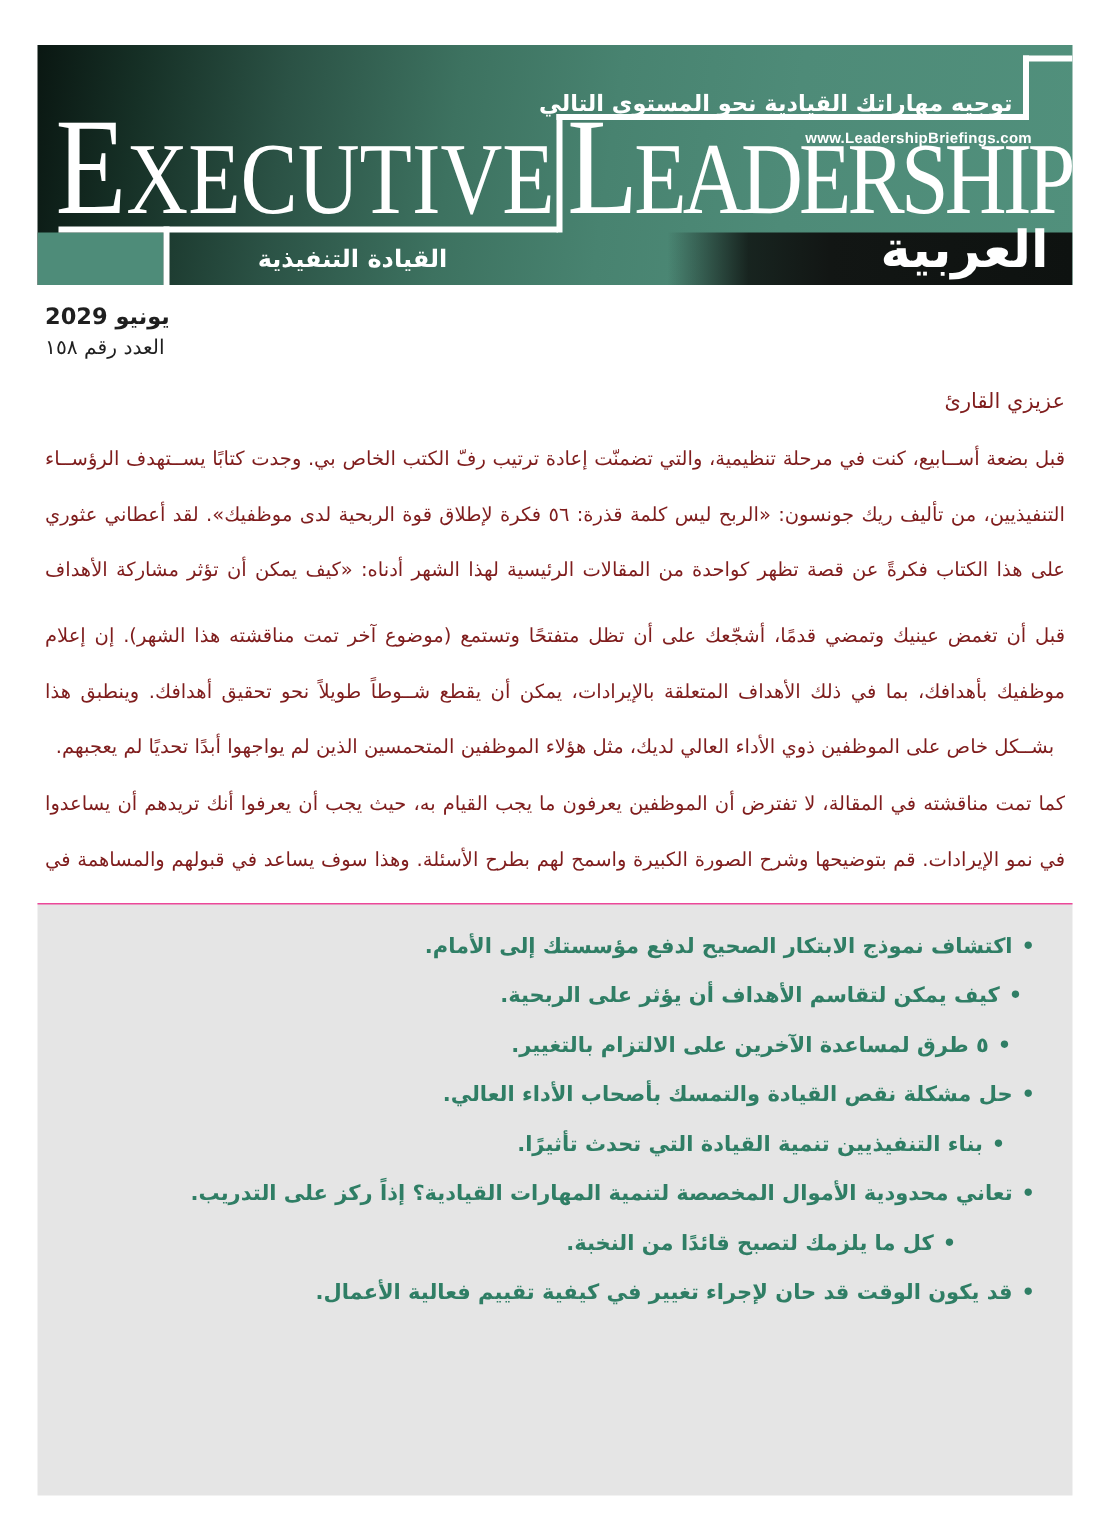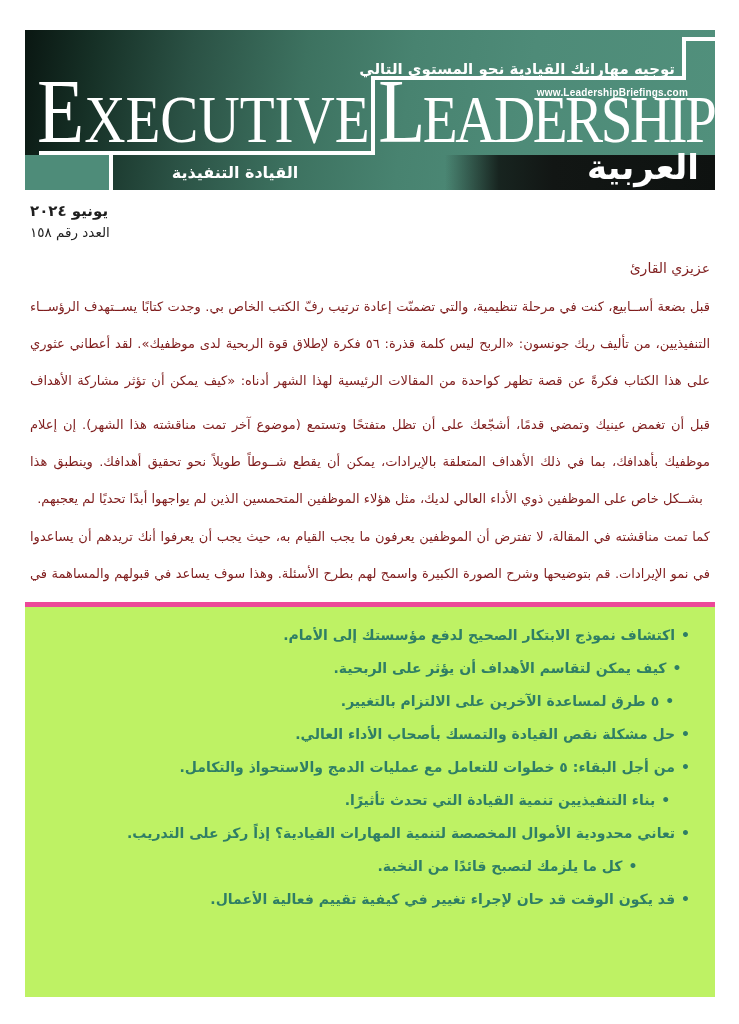--- a/index.html
+++ b/index.html
@@ -46,21 +46,21 @@
             font-size:13px;line-height:37px;text-align:justify;text-align-last:center;
             -moz-text-align-last:center;overflow:hidden;}
   .greeting{top:250px !important;font-size:14px !important;text-align:right !important;
             text-align-last:right !important;max-height:40px;}
   .p1{top:288px;max-height:113px;}
   .p2{top:406px;max-height:113px;}
   .p3{top:518px;max-height:78px;}
 
   
   .highlights-box{position:absolute;left:25px;top:602px;width:690px;height:395px;
-                  background:#bef264;border-top:5px solid #ec4899;box-sizing:border-box;}
+                  background:#e5e5e5;border-top:1px solid #ec4899;box-sizing:border-box;}
   .hl-list{margin:12px 25px 0 120px;direction:rtl;}
   .hl-item{line-height:33px;text-align:center;color:#2f7e65;font-size:14px;font-weight:bold;
            white-space:nowrap;padding-left:180px;}
   .hl-item .dot{margin-left:6px;}
 </style>
 </head>
 <body>
 
 <div class="page">
 
@@ -80,38 +80,37 @@
 
     <div class="title-row">
       <span class="word"><span class="big">E</span><span>XECUTIVE</span></span><span class="word w2"><span class="big">L</span><span>EADERSHIP</span></span>
     </div>
 
     <div class="subtitle-ar">القيادة التنفيذية</div>
     <div class="edition-ar">العربية</div>
   </header>
 
   <div class="issue">
-    <div class="issue-date">يونيو ٢٠٢٤</div>
+    <div class="issue-date">يونيو 2029</div>
     <div class="issue-number">العدد رقم ١٥٨</div>
   </div>
 
   <main class="letter">
     <p class="greeting">عزيزي القارئ</p>
     <p class="p1">قبل بضعة أســابيع، كنت في مرحلة تنظيمية، والتي تضمنّت إعادة ترتيب رفّ الكتب الخاص بي. وجدت كتابًا يســتهدف الرؤســاء التنفيذيين، من تأليف ريك جونسون: «الربح ليس كلمة قذرة: ٥٦ فكرة لإطلاق قوة الربحية لدى موظفيك». لقد أعطاني عثوري على هذا الكتاب فكرةً عن قصة تظهر كواحدة من المقالات الرئيسية لهذا الشهر أدناه: «كيف يمكن أن تؤثر مشاركة الأهداف على الربحية».</p>
     <p class="p2">قبل أن تغمض عينيك وتمضي قدمًا، أشجّعك على أن تظل متفتحًا وتستمع (موضوع آخر تمت مناقشته هذا الشهر). إن إعلام موظفيك بأهدافك، بما في ذلك الأهداف المتعلقة بالإيرادات، يمكن أن يقطع شــوطاً طويلاً نحو تحقيق أهدافك. وينطبق هذا بشــكل خاص على الموظفين ذوي الأداء العالي لديك، مثل هؤلاء الموظفين المتحمسين الذين لم يواجهوا أبدًا تحديًا لم يعجبهم.</p>
     <p class="p3">كما تمت مناقشته في المقالة، لا تفترض أن الموظفين يعرفون ما يجب القيام به، حيث يجب أن يعرفوا أنك تريدهم أن يساعدوا في نمو الإيرادات. قم بتوضيحها وشرح الصورة الكبيرة واسمح لهم بطرح الأسئلة. وهذا سوف يساعد في قبولهم والمساهمة في هذه العملية.</p>
   </main>
 
   <section class="highlights-box">
     <div class="hl-list">
         <div class="hl-item"><span class="dot">•</span><span>اكتشاف نموذج الابتكار الصحيح لدفع مؤسستك إلى الأمام.</span></div>
         <div class="hl-item"><span class="dot">•</span><span>كيف يمكن لتقاسم الأهداف أن يؤثر على الربحية.</span></div>
         <div class="hl-item"><span class="dot">•</span><span>٥ طرق لمساعدة الآخرين على الالتزام بالتغيير.</span></div>
         <div class="hl-item"><span class="dot">•</span><span>حل مشكلة نقص القيادة والتمسك بأصحاب الأداء العالي.</span></div>
-        <div class="hl-item"><span class="dot">•</span><span>من أجل البقاء: ٥ خطوات للتعامل مع عمليات الدمج والاستحواذ والتكامل.</span></div>
         <div class="hl-item"><span class="dot">•</span><span>بناء التنفيذيين تنمية القيادة التي تحدث تأثيرًا.</span></div>
         <div class="hl-item"><span class="dot">•</span><span>تعاني محدودية الأموال المخصصة لتنمية المهارات القيادية؟ إذاً ركز على التدريب.</span></div>
         <div class="hl-item"><span class="dot">•</span><span>كل ما يلزمك لتصبح قائدًا من النخبة.</span></div>
         <div class="hl-item"><span class="dot">•</span><span>قد يكون الوقت قد حان لإجراء تغيير في كيفية تقييم فعالية الأعمال.</span></div>
       </div>
   </section>
 
 </div>
 
 </body></html>

